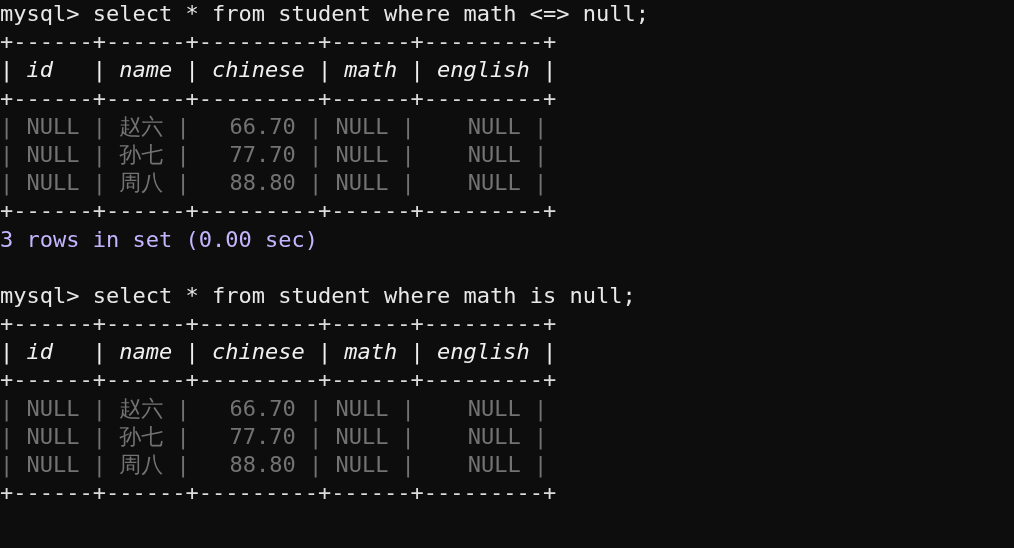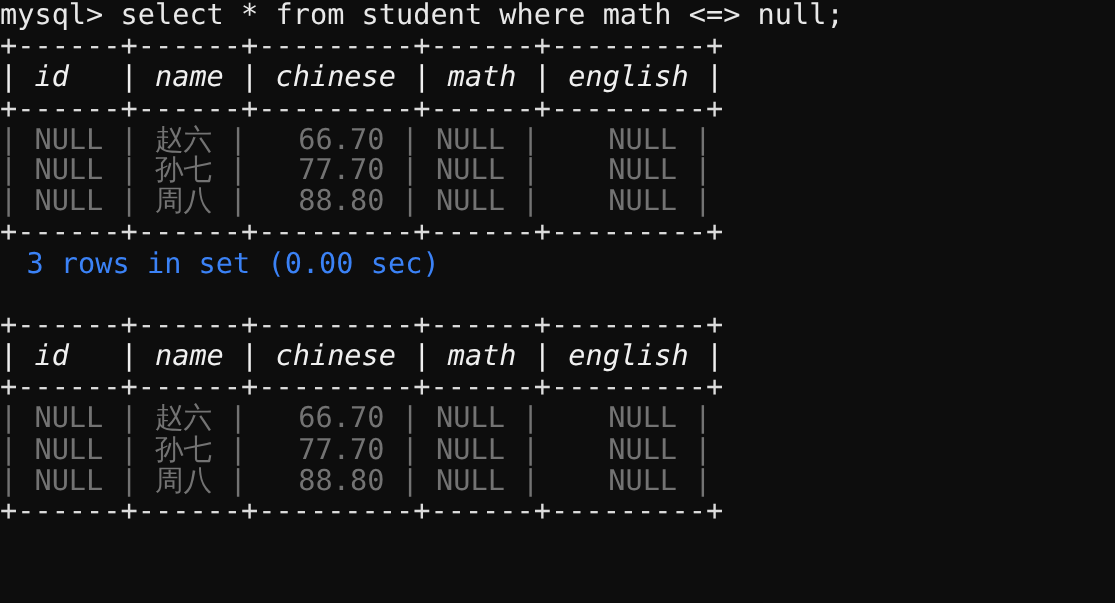--- a/index.html
+++ b/index.html
@@ -22,39 +22,39 @@
     font-size: 19.6px;
     line-height: 28.2px;
     letter-spacing: 0px;
     padding: 0;
     box-sizing: border-box;
     position: relative;
   }
   .term-line {
     white-space: pre;
     font-family: "DejaVu Sans Mono", "Liberation Mono", monospace;
-    font-size: 26px;
+    font-size: 22px;
     line-height: 28.2px;
     height: 28.2px;
     color: #e8e8e8;
     margin: 0;
     padding: 0;
     display: block;
   }
   .blank-line {
     white-space: pre;
     height: 28.2px;
     line-height: 28.2px;
     display: block;
   }
   .prompt-line { color: #e8e8e8; }
   .rule-line { color: #dcdcdc; }
   .header-line { color: #f0f0f0; font-style: italic; }
   .data-line { color: #737373; }
-  .status-line { color: #3b82f6; margin-left: 24px; }
+  .status-line { color: #c4b5fd; }
 </style>
 </head>
 <body>
 
 <div id="terminal">
 
   <span class="term-line prompt-line">mysql&gt; select * from student where math &lt;=&gt; null;</span>
 
   <span class="term-line rule-line">+------+------+---------+------+---------+</span>
 
@@ -65,20 +65,21 @@
   <span class="term-line data-line">| NULL | 赵六 |   66.70 | NULL |    NULL |</span>
   <span class="term-line data-line">| NULL | 孙七 |   77.70 | NULL |    NULL |</span>
   <span class="term-line data-line">| NULL | 周八 |   88.80 | NULL |    NULL |</span>
 
   <span class="term-line rule-line">+------+------+---------+------+---------+</span>
 
   <span class="term-line status-line">3 rows in set (0.00 sec)</span>
 
   <span class="blank-line"></span>
 
+  <span class="term-line prompt-line">mysql&gt; select * from student where math is null;</span>
 
   <span class="term-line rule-line">+------+------+---------+------+---------+</span>
 
   <span class="term-line header-line">| id   | name | chinese | math | english |</span>
 
   <span class="term-line rule-line">+------+------+---------+------+---------+</span>
 
   <span class="term-line data-line">| NULL | 赵六 |   66.70 | NULL |    NULL |</span>
   <span class="term-line data-line">| NULL | 孙七 |   77.70 | NULL |    NULL |</span>
   <span class="term-line data-line">| NULL | 周八 |   88.80 | NULL |    NULL |</span>

